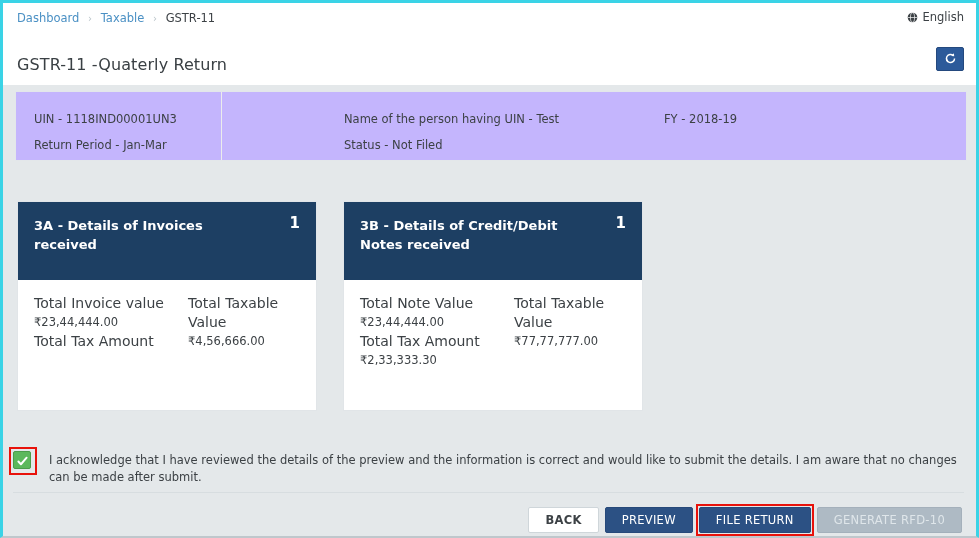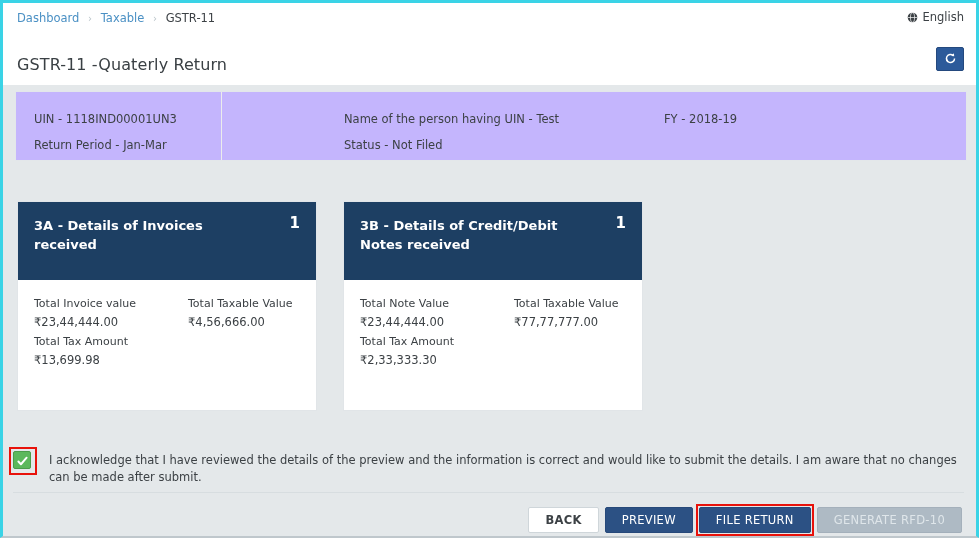--- a/index.html
+++ b/index.html
@@ -144,21 +144,21 @@
     right: 16px; top: 12px;
     font-size: 15px;
     font-weight: bold;
     color: #ffffff;
   }
   .card-body {
     padding: 14px 16px 0 16px;
     position: relative;
   }
   .cb-label {
-    font-size: 11px;
+    font-size: 14px;
     color: #3c4145;
     line-height: 19px;
   }
   .cb-value {
     font-size: 11.5px;
     color: #3c4145;
     line-height: 19px;
   }
   .cb-left {
     position: absolute;
@@ -323,21 +323,20 @@
   <div class="card card1">
     <div class="card-head">
       <div class="card-head-title">3A - Details of Invoices received</div>
       <div class="card-count">1</div>
     </div>
     <div class="card-body">
       <div class="cb-left">
         <div class="cb-label">Total Invoice value</div>
         <div class="cb-value">₹23,44,444.00</div>
         <div class="cb-label">Total Tax Amount</div>
-        <div class="cb-value">₹13,699.98</div>
       </div>
       <div class="cb-right">
         <div class="cb-label">Total Taxable Value</div>
         <div class="cb-value">₹4,56,666.00</div>
       </div>
     </div>
   </div>
 
   <div class="card card2">
     <div class="card-head">

